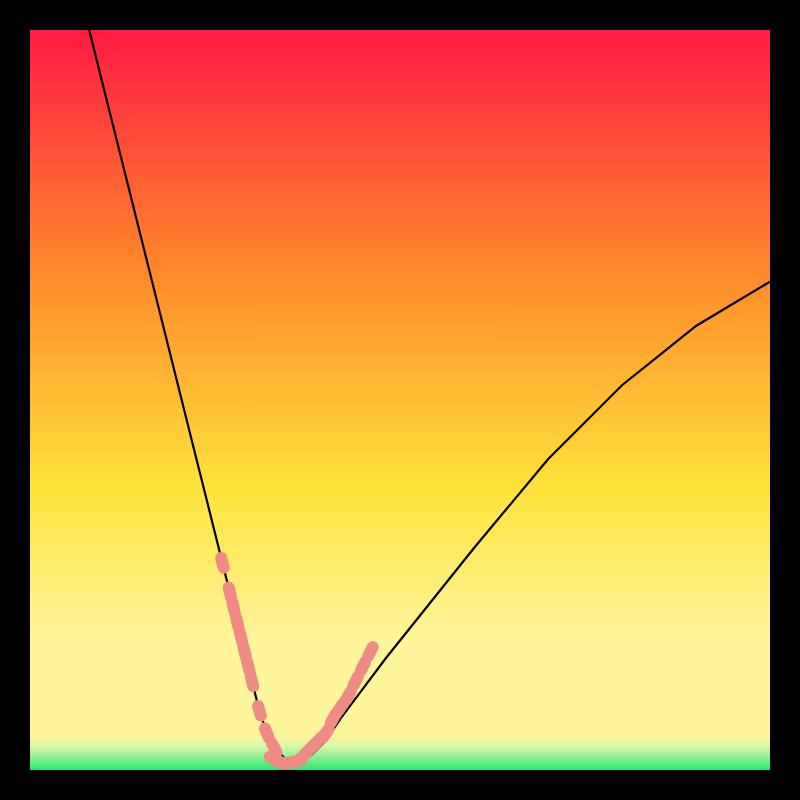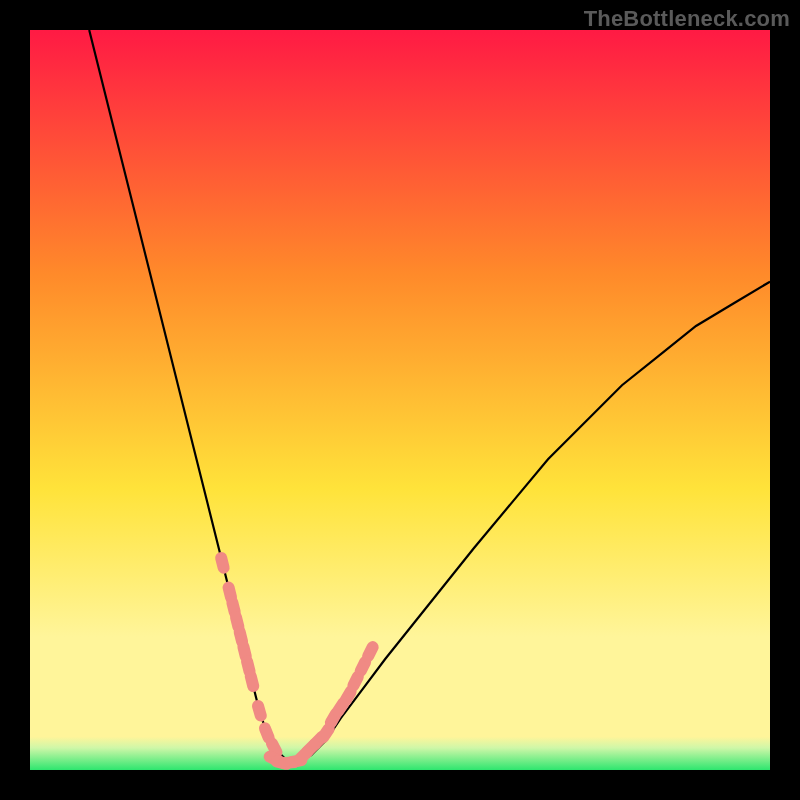--- a/index.html
+++ b/index.html
@@ -34,21 +34,20 @@
     font-size: 22px;
     color: #5a5a5a;
     font-weight: 600;
     letter-spacing: 0.2px;
   }
 </style>
 </head>
 <body>
 
 <div class="frame">
-  <div class="attr">TheBottleneck.com</div>
   <div class="plot">
     <svg id="svg-plot" width="740" height="740" viewBox="0 0 740 740">
       <defs>
         <linearGradient id="bgGrad" x1="0" y1="0" x2="0" y2="1">
           <stop id="g0" offset="0%" stop-color="#ff1a44"></stop>
           <stop id="g1" offset="33%" stop-color="#ff8a2a"></stop>
           <stop id="g2" offset="62%" stop-color="#ffe33a"></stop>
           <stop id="g3" offset="82%" stop-color="#fff59a"></stop>
           <stop id="g4" offset="95.5%" stop-color="#fff59a"></stop>
           <stop id="g5" offset="97%" stop-color="#cff7a8"></stop>

